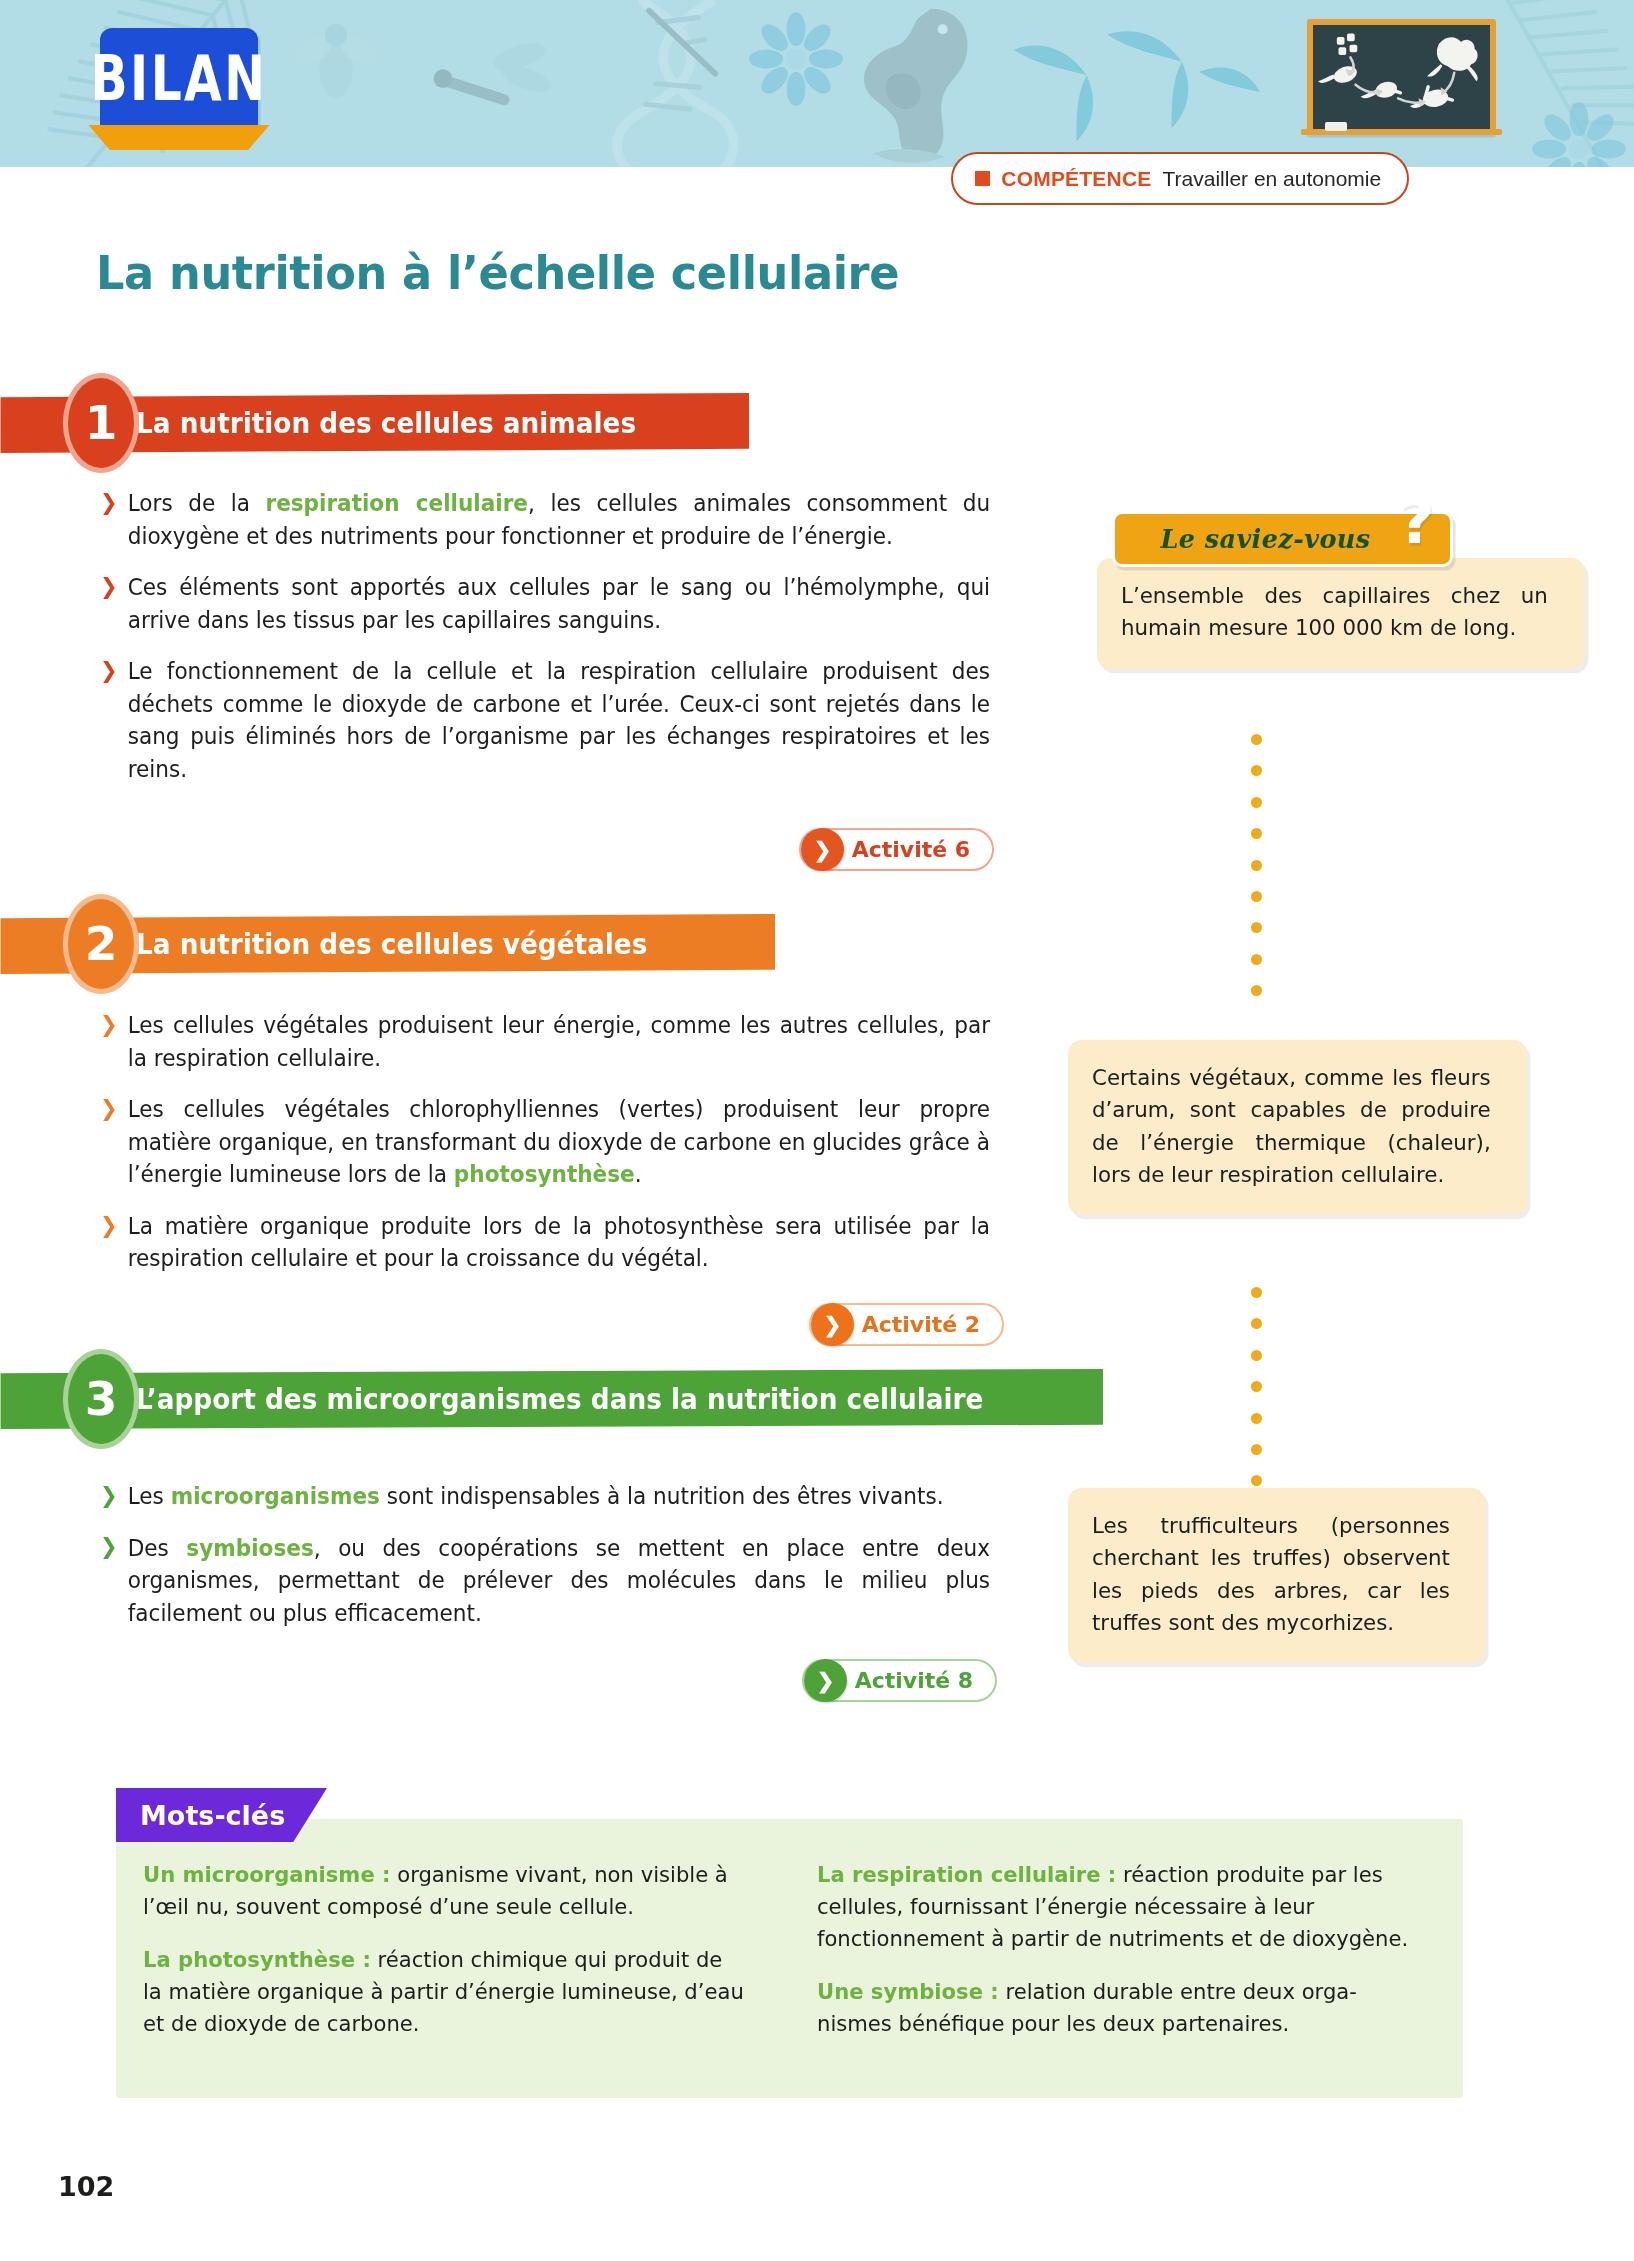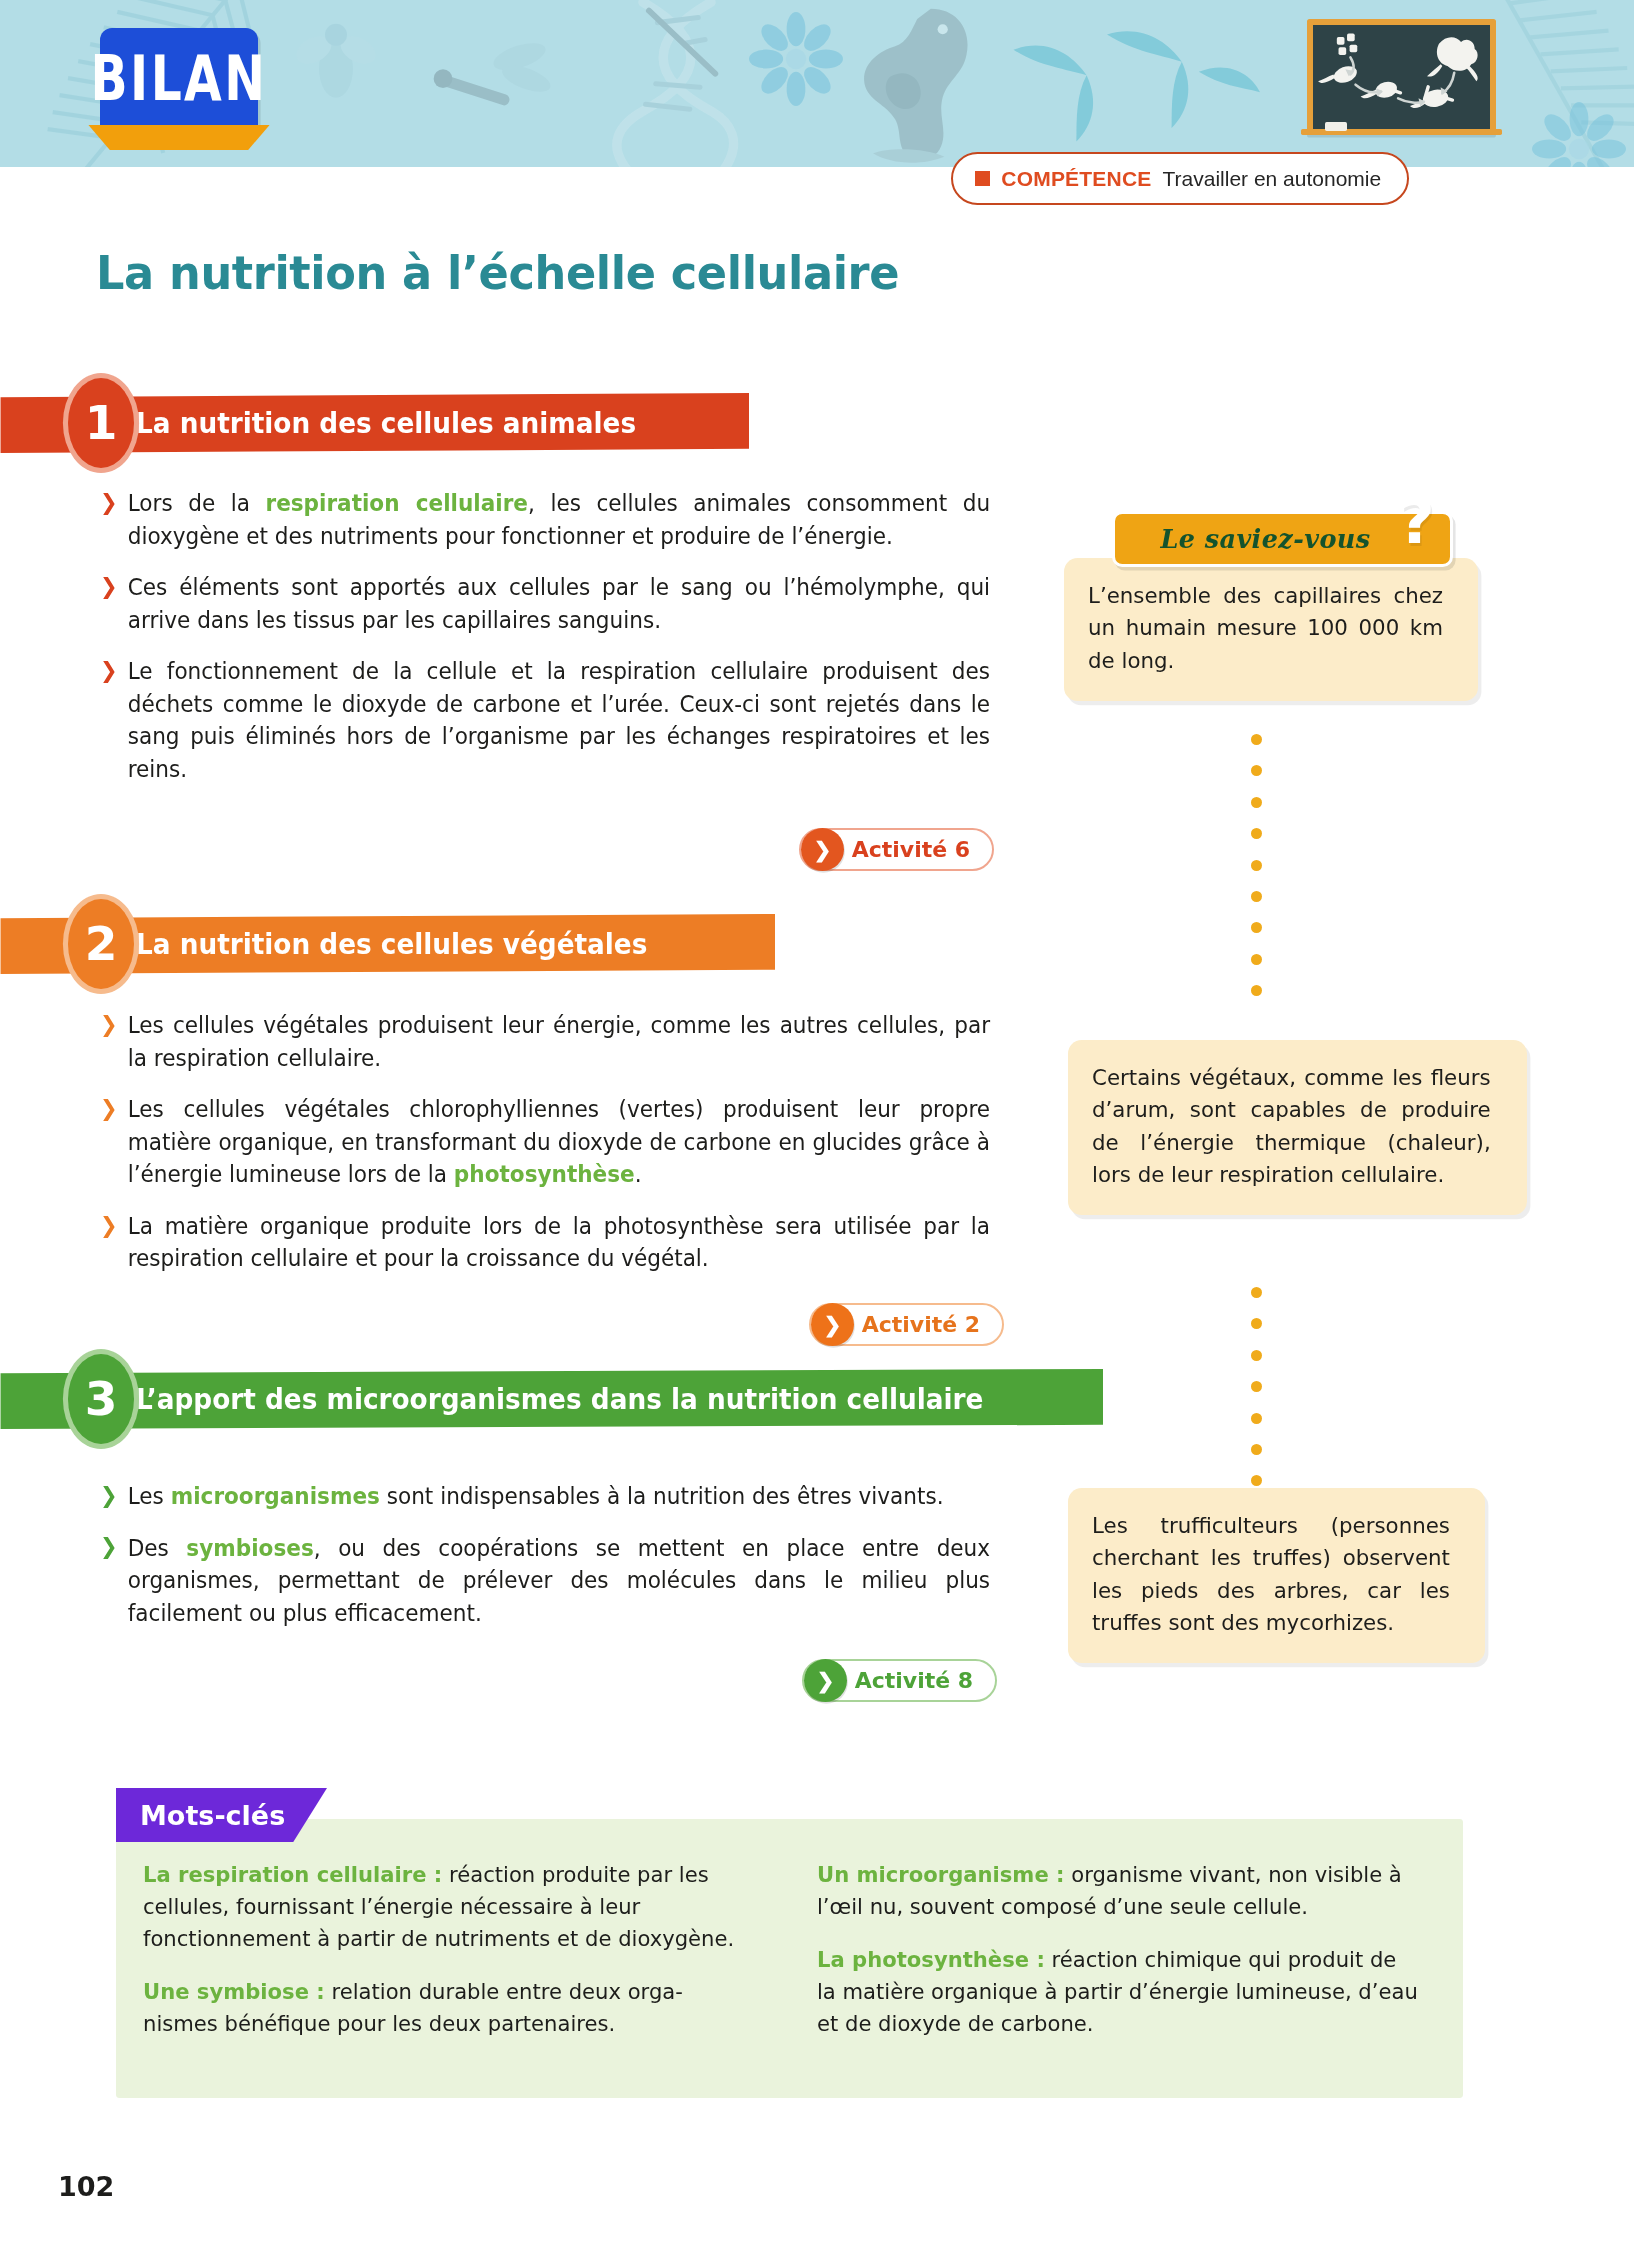--- a/index.html
+++ b/index.html
@@ -586,21 +586,21 @@
 <div class="activite" style="left:802px; top:1659px; border:2.6px solid #a8d398;">
   <span class="circ" style="background:#4da338;">❯</span>
   <span class="lbl" style="color:#4da338;">Activité 8</span>
 </div>
 
 <div class="saviez-tag">
   <span class="saviez-label">Le saviez-vous</span>
   <span class="saviez-q">?</span>
 </div>
 
-<div class="info-box" style="left:1064px; top:558px; width:414px;">
+<div class="info-box" style="left:1097px; top:558px; width:488px;">
   <div class="info-text">L’ensemble des capillaires chez un humain mesure 100 000 km de long.</div>
 </div>
 
 <div class="dotted" style="top:734px;">
   <i></i>
     <i></i>
     <i></i>
     <i></i>
     <i></i>
     <i></i>
@@ -625,32 +625,32 @@
 
 <div class="info-box" style="left:1068px; top:1488px; width:417px;">
   <div class="info-text">Les trufficulteurs (personnes cherchant les truffes) observent les pieds des arbres, car les truffes sont des mycorhizes.</div>
 </div>
 
 <div class="motscles-panel"></div>
 <div class="motscles-tab">
   <span>Mots-clés</span>
 </div>
 <div class="mc-cols">
+  <div class="mc-col">
+    <p class="mc-entry">
+      <span class="mc-term">Un microorganisme :</span><span> organisme vivant, non visible à l’œil nu, souvent composé d’une seule cellule.</span>
+    </p>
+    <p class="mc-entry">
+      <span class="mc-term">La photosynthèse :</span><span> réaction chimique qui produit de la matière organique à partir d’énergie lumineuse, d’eau et de dioxyde de carbone.</span>
+    </p>
+  </div>
   <div class="mc-col">
     <p class="mc-entry">
       <span class="mc-term">La respiration cellulaire :</span><span> réaction produite par les cellules, fournissant l’énergie nécessaire à leur fonctionnement à partir de nutriments et de dioxygène.</span>
     </p>
     <p class="mc-entry">
       <span class="mc-term">Une symbiose :</span><span> relation durable entre deux orga-nismes bénéfique pour les deux partenaires.</span>
     </p>
   </div>
-  <div class="mc-col">
-    <p class="mc-entry">
-      <span class="mc-term">Un microorganisme :</span><span> organisme vivant, non visible à l’œil nu, souvent composé d’une seule cellule.</span>
-    </p>
-    <p class="mc-entry">
-      <span class="mc-term">La photosynthèse :</span><span> réaction chimique qui produit de la matière organique à partir d’énergie lumineuse, d’eau et de dioxyde de carbone.</span>
-    </p>
-  </div>
 </div>
 
 <div class="page-num">102</div>
 
 
 </body></html>

